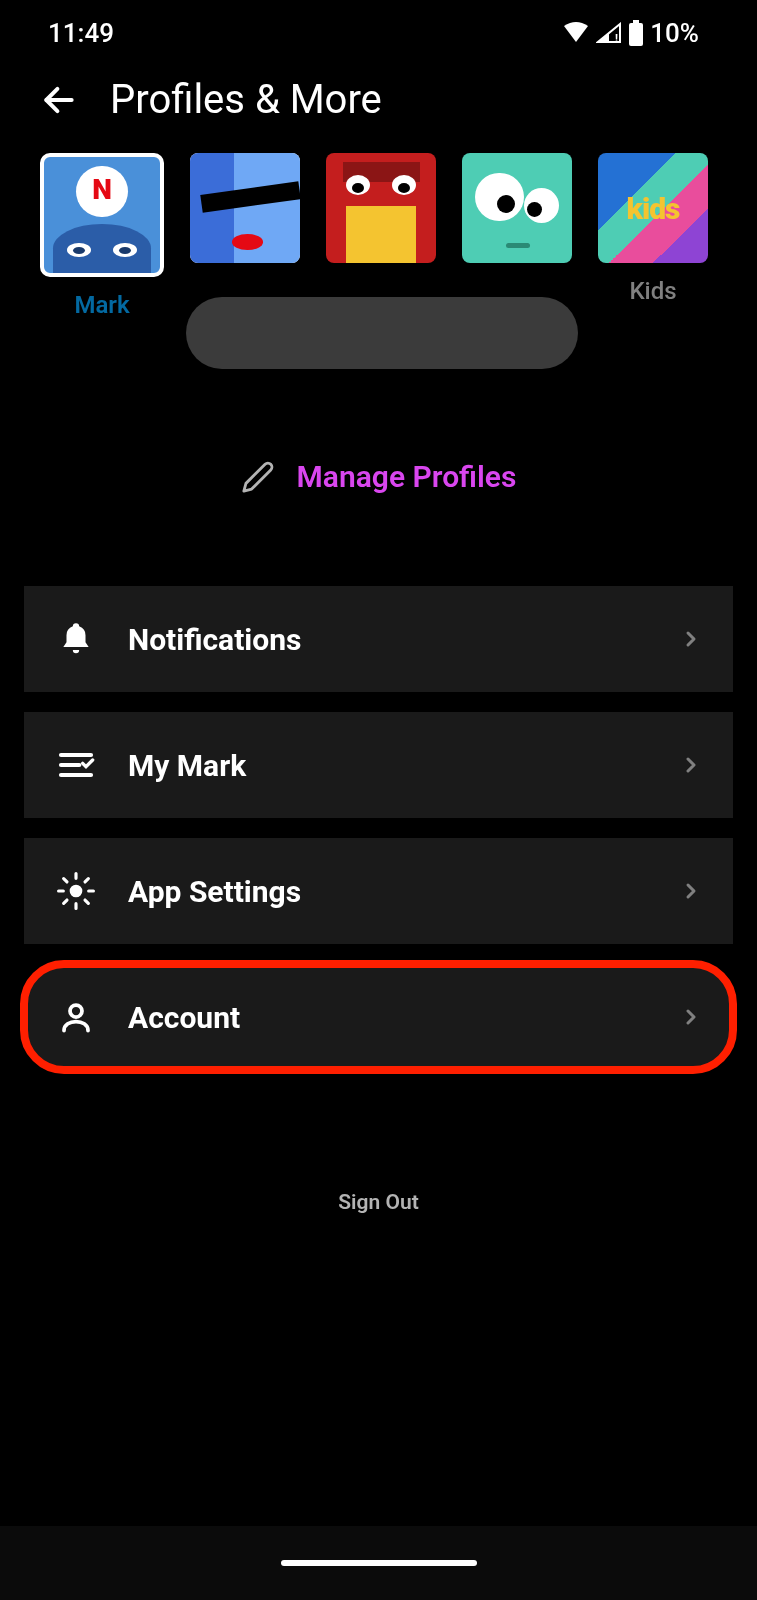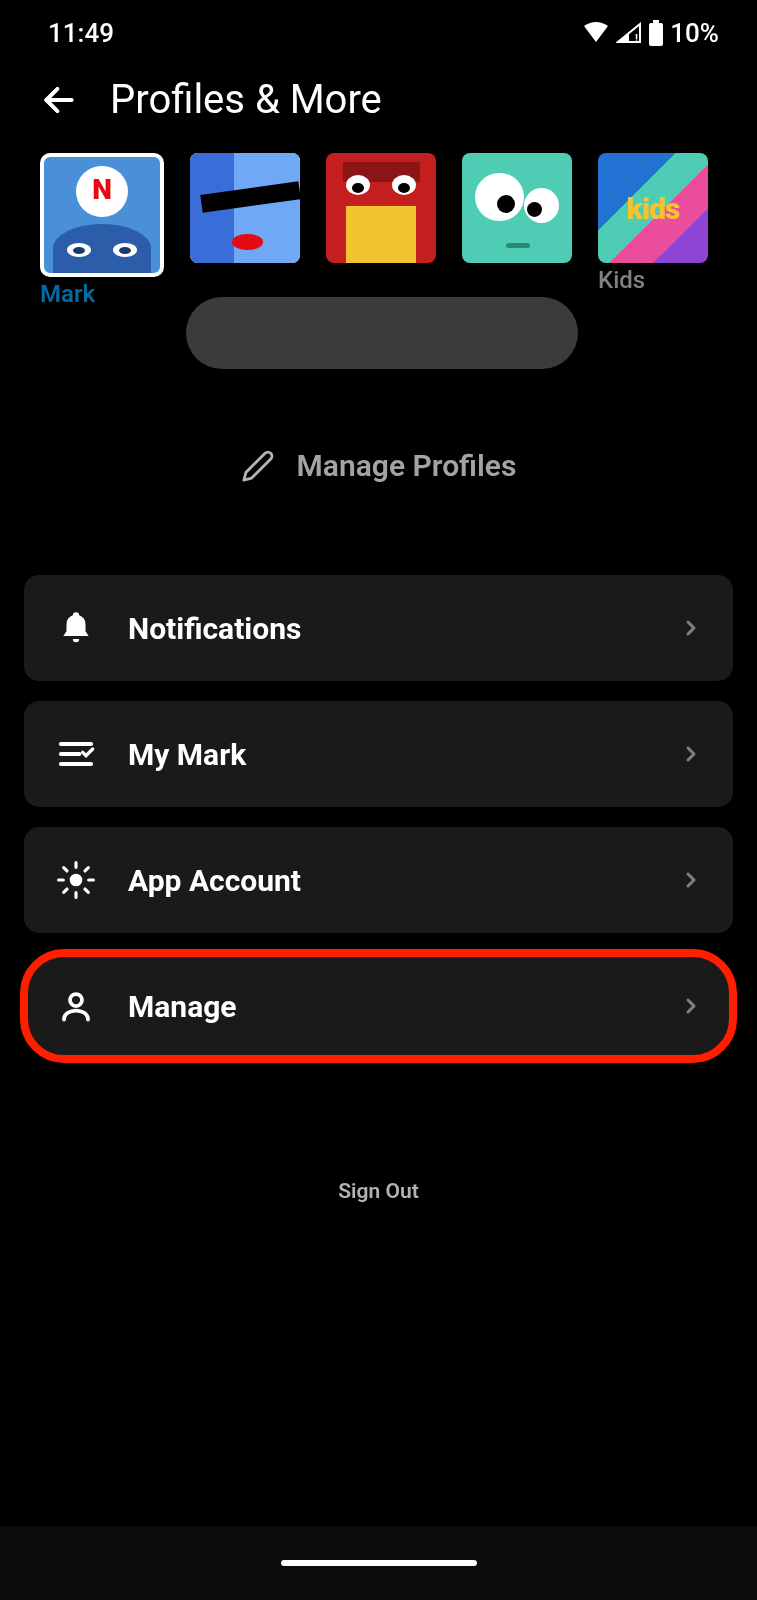--- a/index.html
+++ b/index.html
@@ -9,21 +9,21 @@
       background: #000;
       color: #fff;
       font-family: -apple-system, BlinkMacSystemFont, 'Segoe UI', Roboto, sans-serif;
       overflow: hidden;
       position: relative;
     }
     .status-bar {
       display: flex;
       justify-content: space-between;
       align-items: center;
-      padding: 18px 38px 10px 48px;
+      padding: 18px 58px 10px 48px;
       font-size: 26px;
       font-weight: 500;
     }
     .status-right {
       display: flex;
       align-items: center;
       gap: 6px;
     }
     .status-right svg { display: block; }
     .header {
@@ -45,22 +45,22 @@
     }
     .profiles-row {
       display: flex;
       gap: 26px;
       padding: 10px 40px 0 40px;
       align-items: flex-start;
     }
     .profile {
       display: flex;
       flex-direction: column;
-      align-items: flex-start;
-      gap: 3px;
+      align-items: center;
+      gap: 14px;
     }
     .avatar {
       width: 110px;
       height: 110px;
       border-radius: 8px;
       position: relative;
       overflow: hidden;
     }
     .avatar.selected {
       width: 124px;
@@ -86,33 +86,33 @@
       background: #3b3b3b;
       border-radius: 36px;
     }
     .manage-profiles {
       display: flex;
       align-items: center;
       justify-content: center;
       gap: 22px;
       margin-top: 120px;
       padding: 20px;
-      color: #a3a3a3;
+      color: #d946ef;
       font-size: 30px;
       font-weight: 600;
     }
     .menu-list {
       padding: 72px 24px 0 24px;
       display: flex;
       flex-direction: column;
       gap: 20px;
     }
     .menu-item {
       background: #1a1a1a;
-      border-radius: 15px;
+      border-radius: 0;
       height: 106px;
       display: flex;
       align-items: center;
       padding: 0 30px;
       gap: 30px;
       position: relative;
     }
     .menu-item.highlighted {
       outline: 8px solid #ff1f00;
       outline-offset: -4px;
@@ -310,34 +310,34 @@
       </svg>
   </div>
 
   <div class="menu-item">
     <div class="menu-icon">
       <svg width="38" height="38" viewBox="0 0 24 24" fill="none" stroke="#fff" stroke-width="2">
           <circle cx="12" cy="12" r="3" fill="#fff"></circle>
           <path d="M12 1v3m0 16v3M4.2 4.2l2.1 2.1m11.4 11.4l2.1 2.1M1 12h3m16 0h3M4.2 19.8l2.1-2.1m11.4-11.4l2.1-2.1" stroke-linecap="round"></path>
         </svg>
     </div>
-    <div class="menu-label">App Account</div>
+    <div class="menu-label">App Settings</div>
     <svg class="chevron" width="24" height="24" viewBox="0 0 24 24" fill="none" stroke="#808080" stroke-width="3" stroke-linecap="round" stroke-linejoin="round">
         <polyline points="9 6 15 12 9 18"></polyline>
       </svg>
   </div>
 
   <div class="menu-item highlighted">
     <div class="menu-icon">
       <svg width="36" height="36" viewBox="0 0 24 24" fill="none" stroke="#fff" stroke-width="2.5" stroke-linecap="round">
           <circle cx="12" cy="8" r="4"></circle>
           <path d="M4 21c0-4 4-6 8-6s8 2 8 6"></path>
         </svg>
     </div>
-    <div class="menu-label">Manage</div>
+    <div class="menu-label">Account</div>
     <svg class="chevron" width="24" height="24" viewBox="0 0 24 24" fill="none" stroke="#808080" stroke-width="3" stroke-linecap="round" stroke-linejoin="round">
         <polyline points="9 6 15 12 9 18"></polyline>
       </svg>
   </div>
 
 
 </div>
 
 <div class="signout">Sign Out</div>
 

